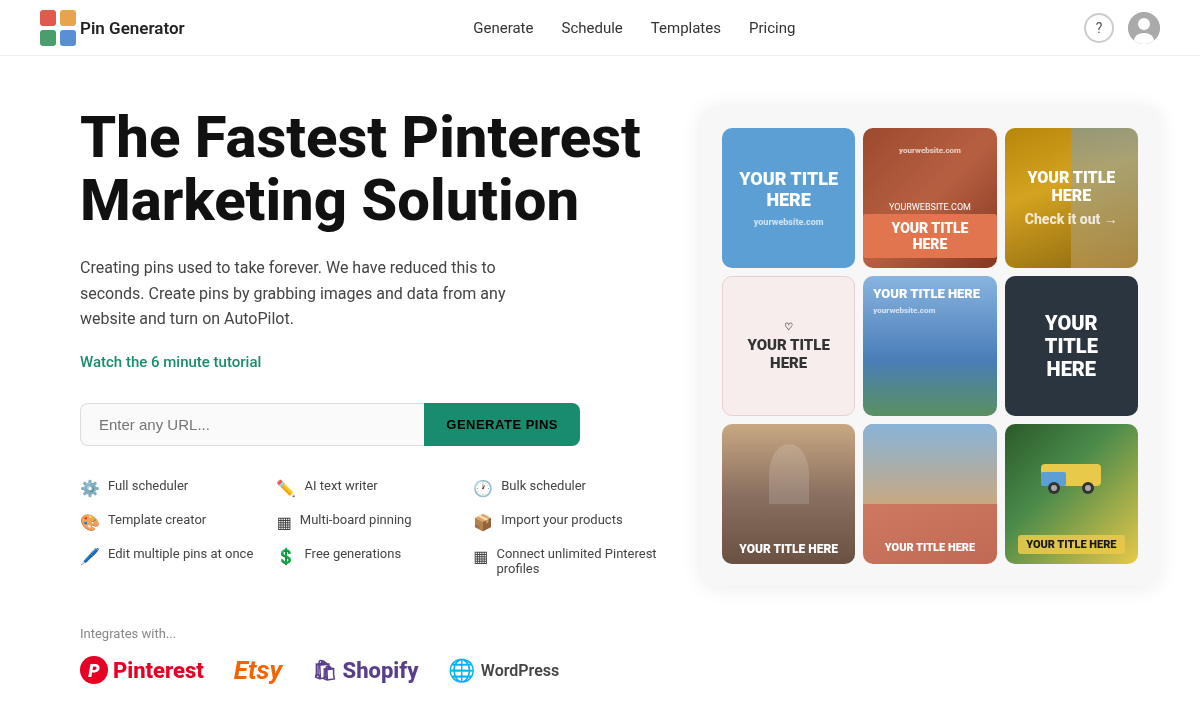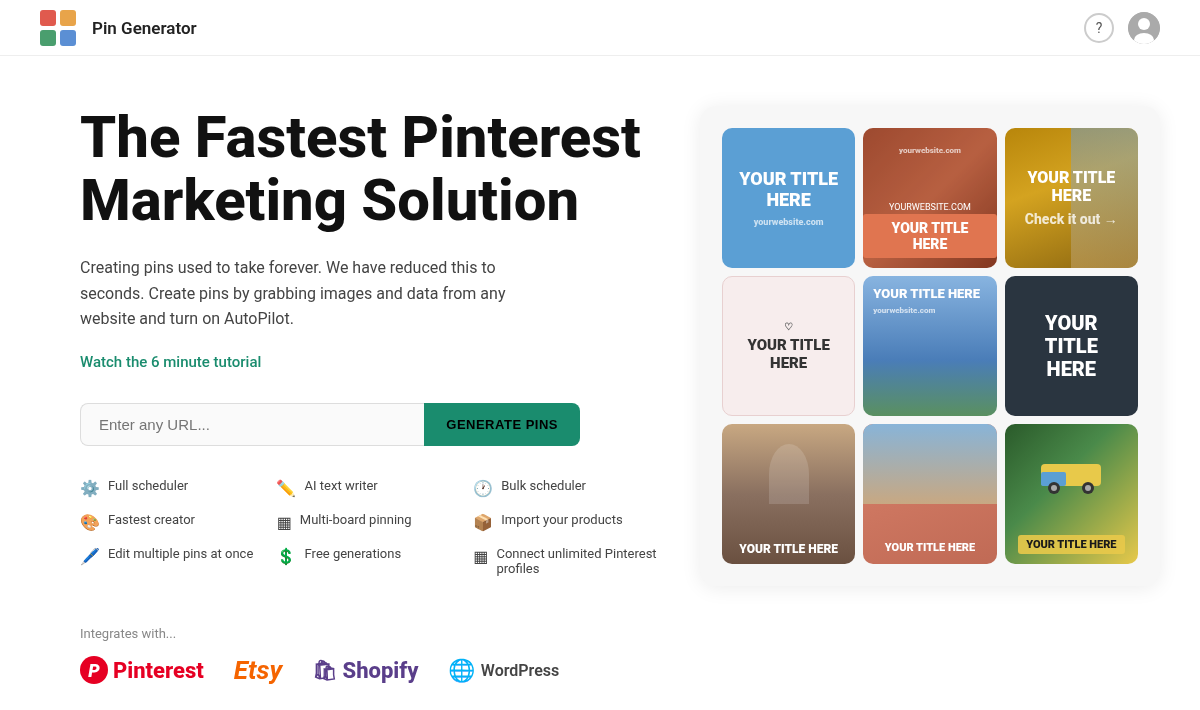--- a/index.html
+++ b/index.html
@@ -3,21 +3,21 @@
   <meta charset="utf-8">
   <style>
     * { box-sizing: border-box; margin: 0; padding: 0; }
     body { font-family: -apple-system, BlinkMacSystemFont, 'Segoe UI', Roboto, sans-serif; background: #fff; color: #222; min-height: 710px; overflow-x: hidden; }
 
     
     nav {
       display: flex; align-items: center; justify-content: space-between;
       padding: 0 40px; height: 56px; border-bottom: 1px solid #eee;
     }
-    .nav-logo { display: flex; align-items: center; gap: 16px; text-decoration: none; }
+    .nav-logo { display: flex; align-items: center; gap: 4px; text-decoration: none; }
     .nav-logo-icon { width: 36px; height: 36px; }
     .nav-logo-text { font-size: 17px; font-weight: 600; color: #222; }
     .nav-links { display: flex; align-items: center; gap: 28px; }
     .nav-link { text-decoration: none; color: #333; font-size: 15px; }
     .nav-actions { display: flex; align-items: center; gap: 14px; }
     .nav-help { width: 30px; height: 30px; border-radius: 50%; border: 2px solid #ccc; display: flex; align-items: center; justify-content: center; font-size: 14px; color: #555; cursor: pointer; }
     .nav-avatar { width: 32px; height: 32px; border-radius: 50%; background: #b5b5b5; display: flex; align-items: center; justify-content: center; overflow: hidden; cursor: pointer; }
 
     
     .main-container { display: flex; align-items: flex-start; padding: 50px 40px 30px 80px; gap: 40px; max-width: 1200px; }
@@ -86,20 +86,26 @@
 <nav>
   <a class="nav-logo" href="#">
     <svg class="nav-logo-icon" viewBox="0 0 36 36">
       <rect x="0" y="0" width="16" height="16" rx="3" fill="#e05a4e"></rect>
       <rect x="20" y="0" width="16" height="16" rx="3" fill="#e8a44a"></rect>
       <rect x="0" y="20" width="16" height="16" rx="3" fill="#4a9e6e"></rect>
       <rect x="20" y="20" width="16" height="16" rx="3" fill="#5b8fd4"></rect>
     </svg>
     <span class="nav-logo-text">Pin Generator</span>
   </a>
+  <div class="nav-links">
+    <a class="nav-link" href="#">Generate</a>
+    <a class="nav-link" href="#">Schedule</a>
+    <a class="nav-link" href="#">Templates</a>
+    <a class="nav-link" href="#">Pricing</a>
+  </div>
   <div class="nav-actions">
     <div class="nav-help">?</div>
     <div class="nav-avatar">
       <svg viewBox="0 0 32 32" width="32" height="32">
         <circle cx="16" cy="16" r="16" fill="#aaa"></circle>
         <circle cx="16" cy="12" r="6" fill="#fff"></circle>
         <ellipse cx="16" cy="28" rx="10" ry="7" fill="#fff"></ellipse>
       </svg>
     </div>
   </div>
@@ -127,21 +133,21 @@
         <span class="feature-icon">✏️</span>
         <span>AI text writer</span>
       </div>
       <div class="feature-item">
         <span class="feature-icon">🕐</span>
         <span>Bulk scheduler</span>
       </div>
 
       <div class="feature-item">
         <span class="feature-icon">🎨</span>
-        <span>Fastest creator</span>
+        <span>Template creator</span>
       </div>
       <div class="feature-item">
         <span class="feature-icon">▦</span>
         <span>Multi-board pinning</span>
       </div>
       <div class="feature-item">
         <span class="feature-icon">📦</span>
         <span>Import your products</span>
       </div>
 

